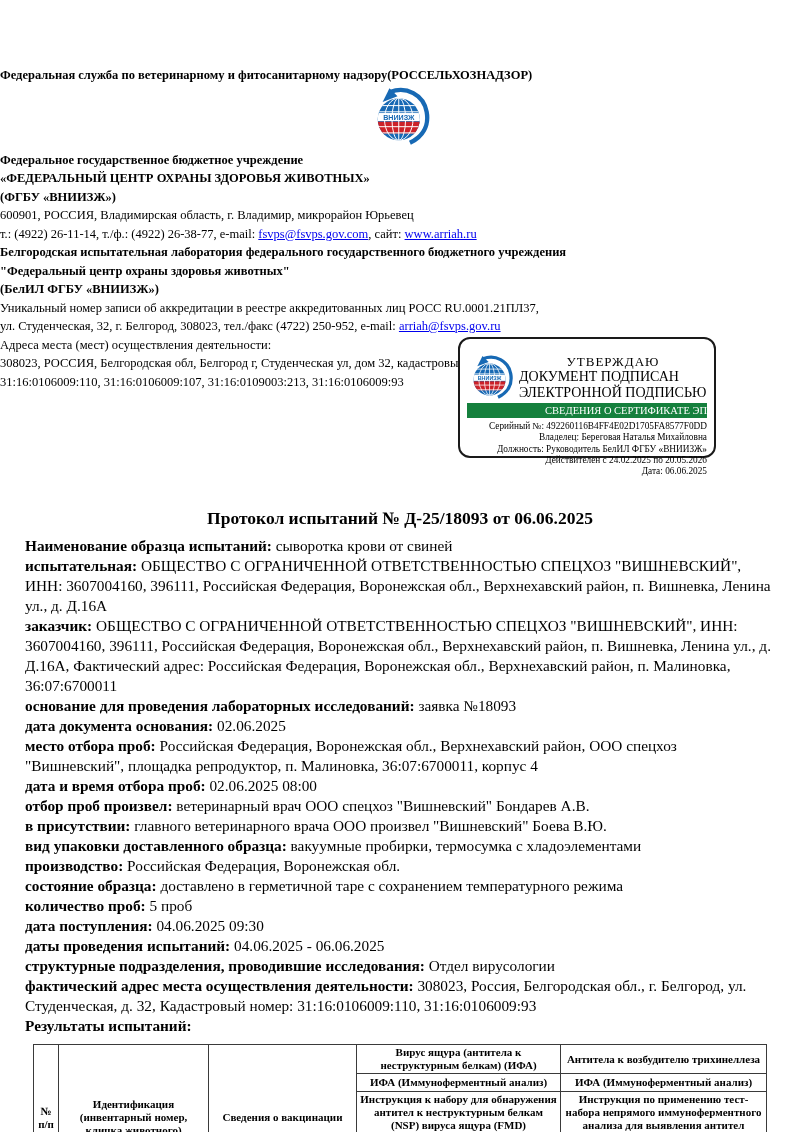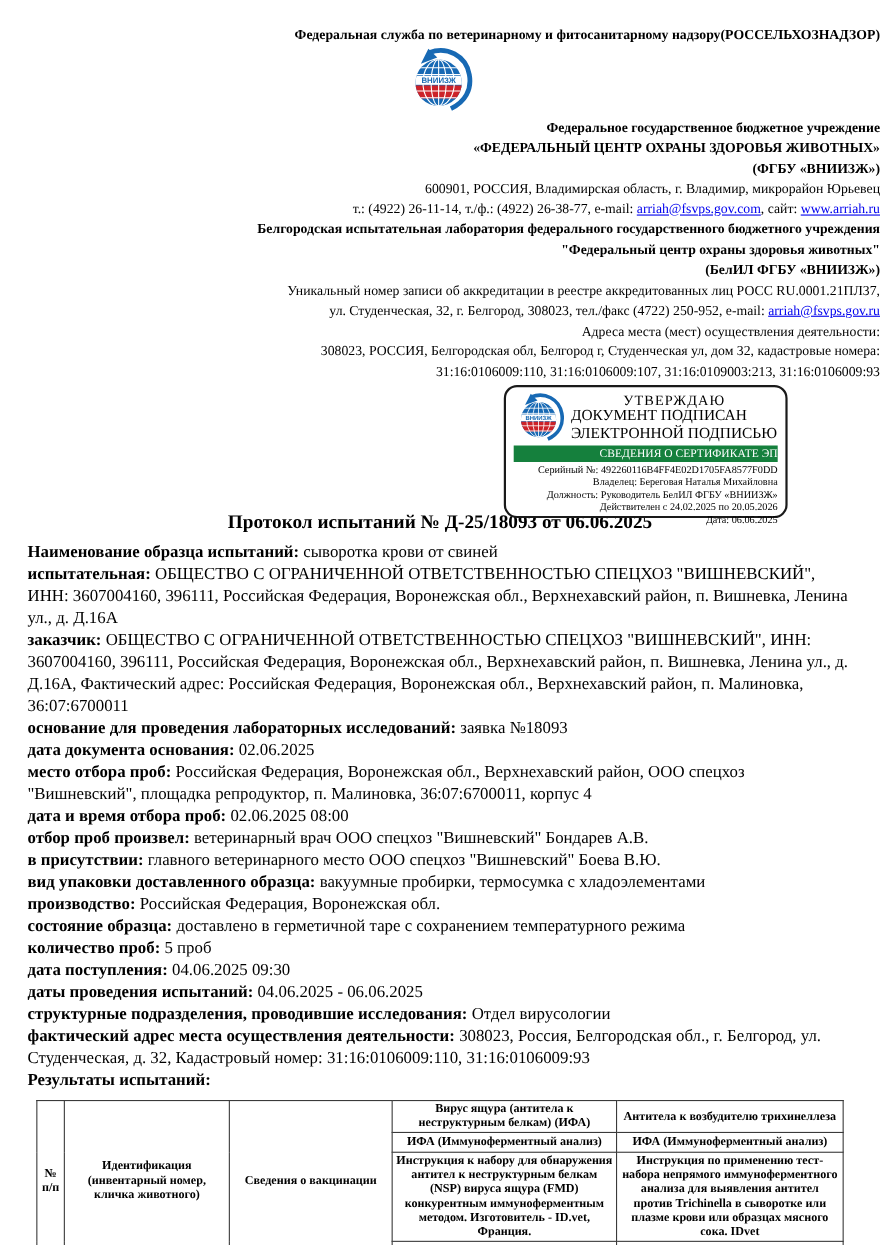--- a/index.html
+++ b/index.html
@@ -2,31 +2,31 @@
 <html><head>
 <meta charset="utf-8">
 <style>
   * { margin:0; padding:0; box-sizing:border-box; }
   html,body { background:#fff; }
   .page {
     width:800px; height:1132px; position:relative; overflow:hidden;
     background:#fff; color:#000;
     font-family:"Liberation Serif", serif;
   }
-  .hdr { text-align:right; padding-top:22px; }
+  .hdr { text-align:left; padding-top:22px;margin-top:44px; }
   .hl { font-size:12.5px; line-height:18.5px; }
   .b { font-weight:bold; }
   a.lnk { color:#0000ee; text-decoration:underline; cursor:pointer; }
   .logo-wrap { height:62px; margin:2px auto 2px; display:flex; justify-content:center; }
   .logo-wrap svg { height:62px; width:72px; }
 
   .stamp {
-    position:absolute; left:458px; top:350px; width:258px; height:121px;
+    position:absolute; left:458px; top:337px; width:258px; height:121px;
     border:2px solid #1a1a1a; border-radius:12px; background:#fff;
-    padding:4px 7px 2px; z-index:2;
+    padding:15px 7px 2px; z-index:2;
   }
   .stamp-top { position:relative; padding-left:52px; min-height:47px; }
   .stamp-logo { position:absolute; left:0px; top:1px; width:47px; height:47px; }
   .stamp-approve { text-align:center; font-size:13px; line-height:15px; letter-spacing:1px; }
   .stamp-doc { text-align:left; font-size:14px; line-height:16px; }
   .stamp-bar {
     background:#15803d; color:#fff; text-align:right;
     font-size:10.5px; line-height:15px; height:15px; margin:2px 0 3px;
   }
   .stamp-detail { font-size:9.3px; line-height:11.3px; white-space:nowrap;text-align:right; }
@@ -90,21 +90,21 @@
     <div class="hl b">Федеральная служба по ветеринарному и фитосанитарному надзору(РОССЕЛЬХОЗНАДЗОР)</div>
     <div class="logo-wrap">
       <svg viewBox="0 0 100 100">
           <use href="#vniizh-logo"></use>
         </svg>
     </div>
     <div class="hl b">Федеральное государственное бюджетное учреждение</div>
     <div class="hl b">«ФЕДЕРАЛЬНЫЙ ЦЕНТР ОХРАНЫ ЗДОРОВЬЯ ЖИВОТНЫХ»</div>
     <div class="hl b">(ФГБУ «ВНИИЗЖ»)</div>
     <div class="hl">600901, РОССИЯ, Владимирская область, г. Владимир, микрорайон Юрьевец</div>
-    <div class="hl"><span>т.: (4922) 26-11-14, т./ф.: (4922) 26-38-77, e-mail: </span><a class="lnk">arriah@fsvps.gov.com</a><span>, сайт: </span><a class="lnk">www.arriah.ru</a></div>
+    <div class="hl"><span>т.: (4922) 26-11-14, т./ф.: (4922) 26-38-77, e-mail: </span><a class="lnk">fsvps@fsvps.gov.com</a><span>, сайт: </span><a class="lnk">www.arriah.ru</a></div>
     <div class="hl b">Белгородская испытательная лаборатория федерального государственного бюджетного учреждения</div>
     <div class="hl b">"Федеральный центр охраны здоровья животных"</div>
     <div class="hl b">(БелИЛ ФГБУ «ВНИИЗЖ»)</div>
     <div class="hl">Уникальный номер записи об аккредитации в реестре аккредитованных лиц РОСС RU.0001.21ПЛ37,</div>
     <div class="hl"><span>ул. Студенческая, 32, г. Белгород, 308023, тел./факс (4722) 250-952, e-mail: </span><a class="lnk">arriah@fsvps.gov.ru</a></div>
     <div class="hl">Адреса места (мест) осуществления деятельности:</div>
     <div class="hl">308023, РОССИЯ, Белгородская обл, Белгород г, Студенческая ул, дом 32, кадастровые номера:</div>
     <div class="hl">31:16:0106009:110, 31:16:0106009:107, 31:16:0109003:213, 31:16:0106009:93</div>
   </div>
 
@@ -129,21 +129,21 @@
 
   <div class="bodytext">
     <div class="field"><span class="lb">Наименование образца испытаний:</span> <span>сыворотка крови от свиней</span></div>
     <div class="field"><span class="lb">испытательная:</span> <span>ОБЩЕСТВО С ОГРАНИЧЕННОЙ ОТВЕТСТВЕННОСТЬЮ СПЕЦХОЗ "ВИШНЕВСКИЙ", ИНН: 3607004160, 396111, Российская Федерация, Воронежская обл., Верхнехавский район, п. Вишневка, Ленина ул., д. Д.16А</span></div>
     <div class="field"><span class="lb">заказчик:</span> <span>ОБЩЕСТВО С ОГРАНИЧЕННОЙ ОТВЕТСТВЕННОСТЬЮ СПЕЦХОЗ "ВИШНЕВСКИЙ", ИНН: 3607004160, 396111, Российская Федерация, Воронежская обл., Верхнехавский район, п. Вишневка, Ленина ул., д. Д.16А, Фактический адрес: Российская Федерация, Воронежская обл., Верхнехавский район, п. Малиновка, 36:07:6700011</span></div>
     <div class="field"><span class="lb">основание для проведения лабораторных исследований:</span> <span>заявка №18093</span></div>
     <div class="field"><span class="lb">дата документа основания:</span> <span>02.06.2025</span></div>
     <div class="field"><span class="lb">место отбора проб:</span> <span>Российская Федерация, Воронежская обл., Верхнехавский район, ООО спецхоз "Вишневский", площадка репродуктор, п. Малиновка, 36:07:6700011, корпус 4</span></div>
     <div class="field"><span class="lb">дата и время отбора проб:</span> <span>02.06.2025 08:00</span></div>
     <div class="field"><span class="lb">отбор проб произвел:</span> <span>ветеринарный врач ООО спецхоз "Вишневский" Бондарев А.В.</span></div>
-    <div class="field"><span class="lb">в присутствии:</span> <span>главного ветеринарного место ООО спецхоз "Вишневский" Боева В.Ю.</span></div>
+    <div class="field"><span class="lb">в присутствии:</span> <span>главного ветеринарного врача ООО произвел "Вишневский" Боева В.Ю.</span></div>
     <div class="field"><span class="lb">вид упаковки доставленного образца:</span> <span>вакуумные пробирки, термосумка с хладоэлементами</span></div>
     <div class="field"><span class="lb">производство:</span> <span>Российская Федерация, Воронежская обл.</span></div>
     <div class="field"><span class="lb">состояние образца:</span> <span>доставлено в герметичной таре с сохранением температурного режима</span></div>
     <div class="field"><span class="lb">количество проб:</span> <span>5 проб</span></div>
     <div class="field"><span class="lb">дата поступления:</span> <span>04.06.2025 09:30</span></div>
     <div class="field"><span class="lb">даты проведения испытаний:</span> <span>04.06.2025 - 06.06.2025</span></div>
     <div class="field"><span class="lb">структурные подразделения, проводившие исследования:</span> <span>Отдел вирусологии</span></div>
     <div class="field"><span class="lb">фактический адрес места осуществления деятельности:</span> <span>308023, Россия, Белгородская обл., г. Белгород, ул. Студенческая, д. 32, Кадастровый номер: 31:16:0106009:110, 31:16:0106009:93</span></div>
     <div class="results-heading">Результаты испытаний:</div>
   </div>

